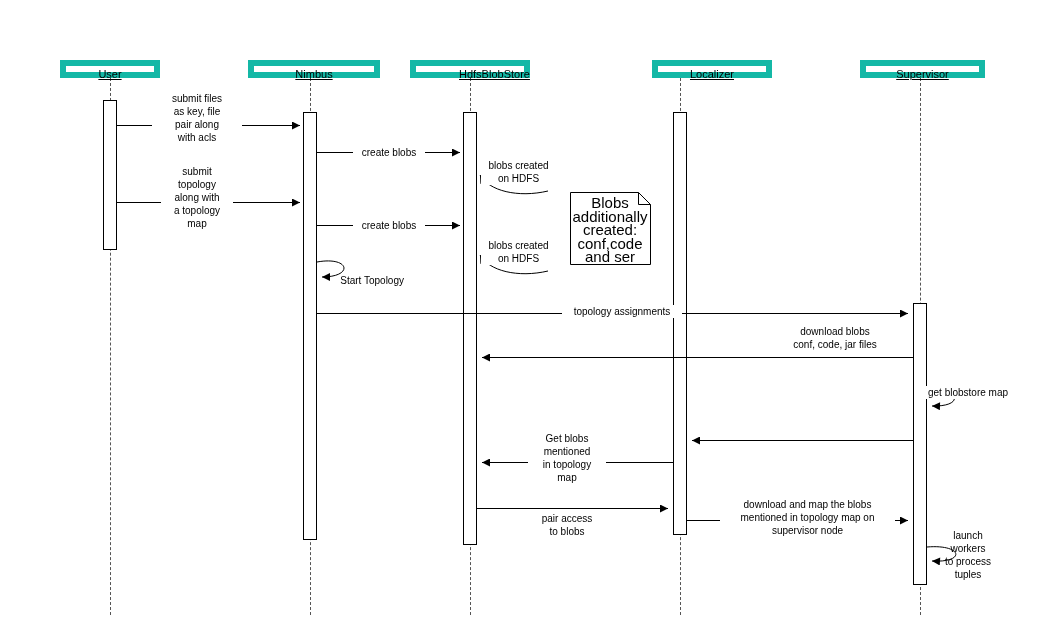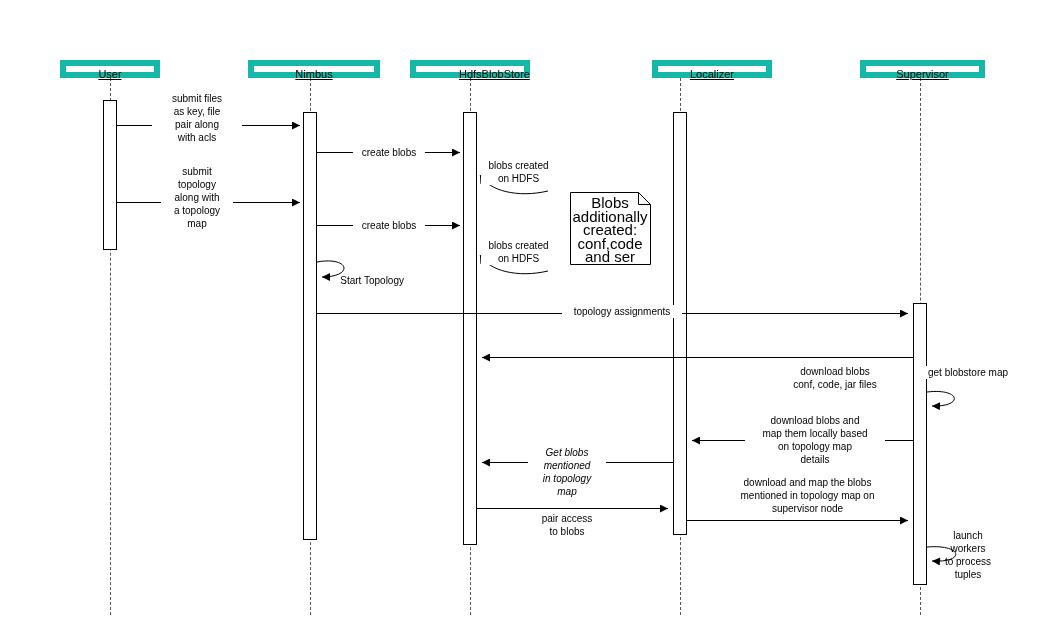--- a/index.html
+++ b/index.html
@@ -114,34 +114,30 @@
   <div class="msg-label" style="left:161px; top:165px; width:72px;">submit
 topology
 along with
 a topology
 map</div>
   <div class="msg-label" style="left:353px; top:219px; width:72px;">create blobs</div>
   <div class="msg-label" style="left:481px; top:239px; width:75px;">blobs created
 on HDFS</div>
   <div class="msg-label left-align" style="left:319px; top:274px; width:85px; background:transparent;">Start Topology</div>
   <div class="msg-label" style="left:530px; top:305px; width:120px;margin-left:32px;">topology assignments</div>
-  <div class="msg-label" style="left:780px; top:325px; width:110px;margin-top:40px;">download blobs
+  <div class="msg-label" style="left:780px; top:325px; width:110px;">download blobs
 conf, code, jar files</div>
-  <div class="msg-label" style="left:918px; top:366px; width:100px;">get blobstore map</div>
-  <div class="msg-label" style="left:745px; top:414px; width:140px;">download blobs and
-map them locally based
-on topology map
-details</div>
-  <div class="msg-label" style="left:528px; top:446px; width:78px;font-style:italic;">Get blobs
+  <div class="msg-label" style="left:918px; top:386px; width:100px;">get blobstore map</div>
+  <div class="msg-label" style="left:528px; top:432px; width:78px;">Get blobs
 mentioned
 in topology
 map</div>
   <div class="msg-label" style="left:528px; top:512px; width:78px;">pair access
 to blobs</div>
-  <div class="msg-label" style="left:720px; top:476px; width:175px;text-align:center;">download and map the blobs
+  <div class="msg-label" style="left:720px; top:498px; width:175px;text-align:center;">download and map the blobs
 mentioned in topology map on
 supervisor node</div>
   <div class="msg-label" style="left:933px; top:517px; width:70px; background:transparent;margin-top:12px;">launch
 workers
 to process
 tuples</div>
 
   <div class="note-text" style="left:572px; top:196px; width:76px;">Blobs
 additionally
 created:

